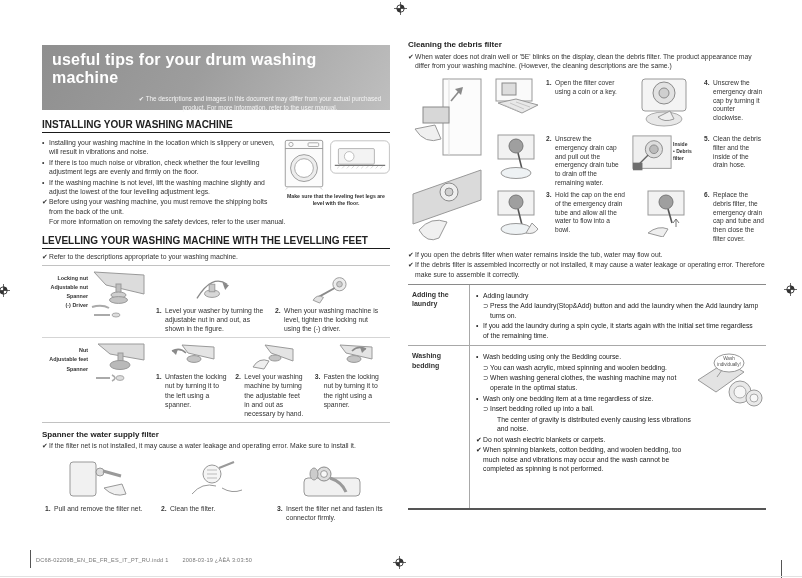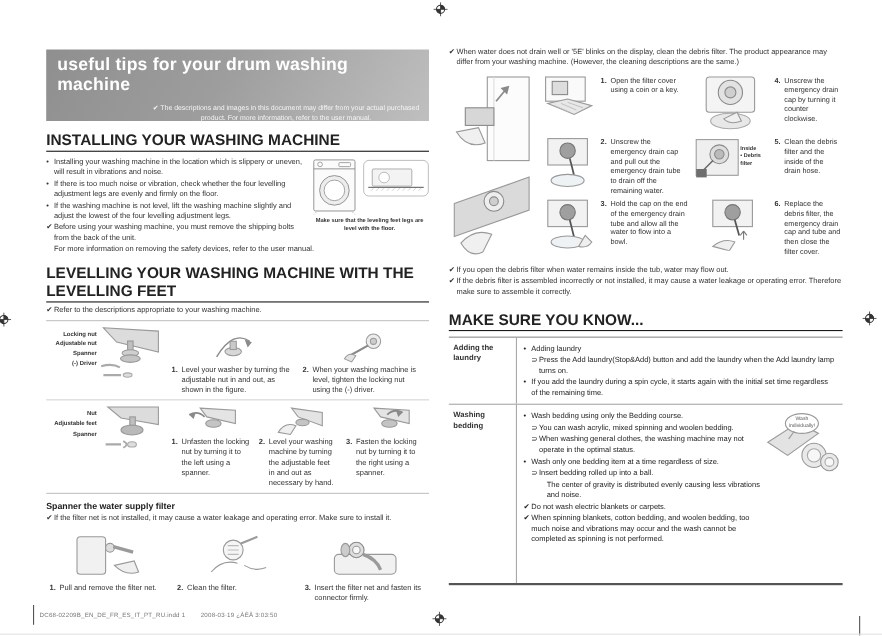--- a/index.html
+++ b/index.html
@@ -11,21 +11,21 @@
   .bottom-line{position:absolute;left:0;top:576px;width:802px;height:1px;background:#e2e2e2;}
   
   .col-left{position:absolute;left:42px;top:45px;width:348px;}
   .col-right{position:absolute;left:408px;top:40px;width:358px;}
   
   .banner{height:65px;box-sizing:border-box;padding:6px 8px 5px 10px;color:#fff;
           background:linear-gradient(120deg,#8f8f8f 0%,#9d9d9d 45%,#bfbfbf 100%);}
   .banner-title{font-size:16px;font-weight:bold;letter-spacing:.2px;}
   .banner-note{font-size:6.3px;line-height:1.5;margin-top:7px;padding-left:86px;text-align:center;color:#f4f4f4;}
   
-  .sec-head{font-size:14px;font-weight:bold;border-bottom:1.5px solid #1a1a1a;padding-bottom:2px;margin-top:9px;}
+  .sec-head{font-size:10px;font-weight:bold;border-bottom:1.5px solid #1a1a1a;padding-bottom:2px;margin-top:9px;}
   .sub-head{font-size:8px;font-weight:bold;margin-top:7px;}
   .txt{font-size:6.8px;line-height:1.38;color:#333;}
   .li{display:flex;margin-top:1px;}
   .li .m{width:7px;flex:none;}
   .li .t{flex:1;}
   .lv1{padding-left:7px;} .lv2{padding-left:14px;}
   .step{display:flex;font-size:6.8px;line-height:1.35;color:#333;}
   .step .n{font-weight:bold;width:9px;flex:none;}
   .step .t{flex:1;}
   
@@ -343,20 +343,21 @@
         <div class="step">
             <span class="n">3.</span>
             <span class="t">Insert the filter net and fasten its connector firmly.</span>
           </div>
       </div>
     </div>
   </div>
 
   <div class="col-right">
 
+    <div class="sub-head" style="margin-top:0;">Cleaning the debris filter</div>
     <div class="li txt" style="margin-top:3px;">
         <span class="m">✔</span>
         <span class="t">When water does not drain well or '5E' blinks on the display, clean the debris filter. The product appearance may differ from your washing machine. (However, the cleaning descriptions are the same.)</span>
       </div>
 
     <div class="debris-grid">
 
       <div class="dg-a">
         <span>
           <svg width="72" height="80" viewBox="0 0 72 80">
@@ -487,21 +488,20 @@
       <div class="li txt">
           <span class="m">✔</span>
           <span class="t">If you open the debris filter when water remains inside the tub, water may flow out.</span>
         </div>
       <div class="li txt">
           <span class="m">✔</span>
           <span class="t">If the debris filter is assembled incorrectly or not installed, it may cause a water leakage or operating error. Therefore make sure to assemble it correctly.</span>
         </div>
     </div>
 
-    <div class="sec-head" style="margin-top:12px;">MAKE SURE YOU KNOW...</div>
     <div class="know-table">
       <div class="kt-row">
         <div class="kt-label">Adding the laundry</div>
         <div class="kt-content">
           <div class="li">
               <span class="m">•</span>
               <span class="t">Adding laundry</span>
             </div>
           <div class="li lv1">
               <span class="m">⊃</span>

